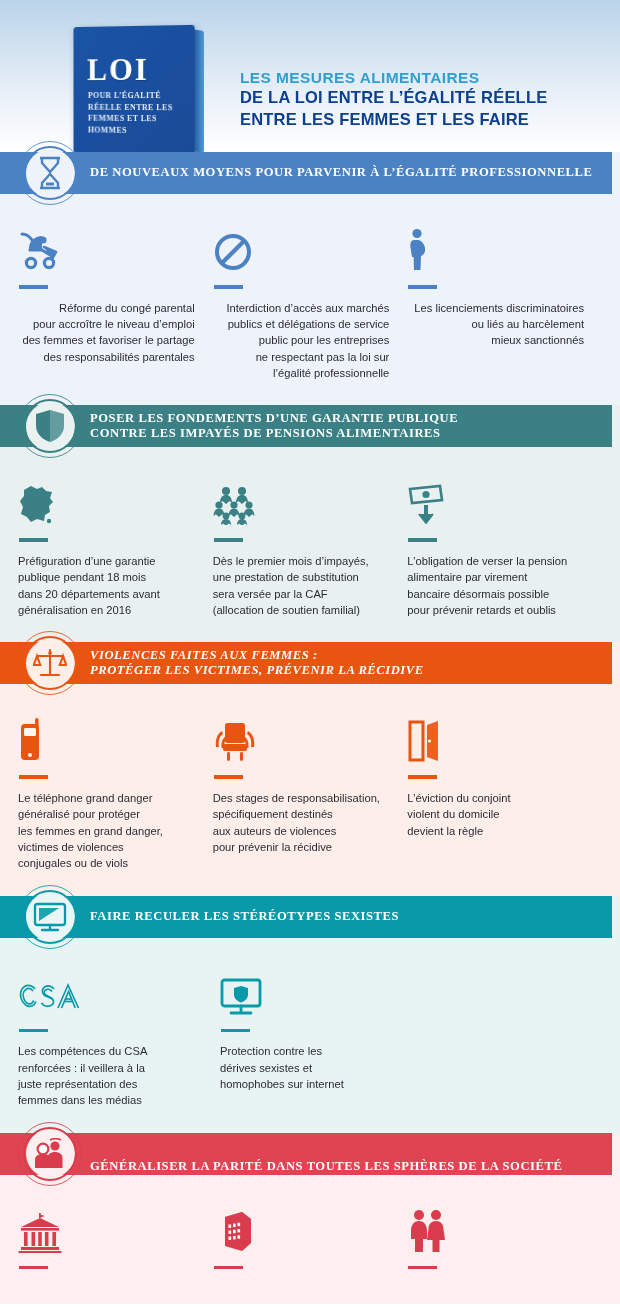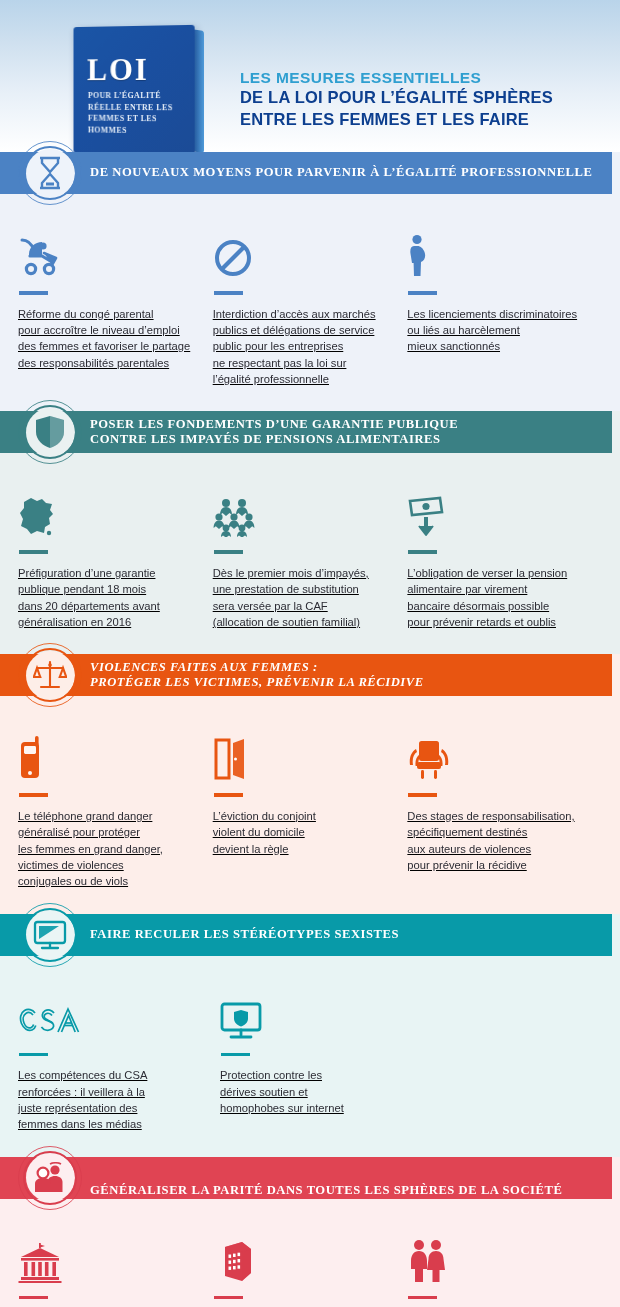--- a/index.html
+++ b/index.html
@@ -142,22 +142,21 @@
   }
   .badge .disc {
     position: absolute;
     inset: 7.5px;
     border-radius: 50%;
   }
   .badge svg { position: relative; z-index: 2; }
 
   .body {
     position: relative;
-    padding: 26px 18px 24px 18px;
-    text-decoration: underline;
+    padding: 20px 18px 24px 18px;
   }
   .cols {
     display: flex;
     gap: 0;
   }
   .col { width: 202px; padding-right: 18px; }
   .col-icon { height: 58px; display: flex; align-items: flex-end; }
   .rule { width: 29px; height: 3.6px; margin: 13px 0 11px 1px; }
   .col-text {
     font-family: "Liberation Sans", sans-serif;
@@ -176,28 +175,28 @@
     <div class="book-wrap">
       <div class="book-spine"></div>
       <div class="book-cover">
         <div class="book-title">LOI</div>
         <div class="book-sub">POUR L’ÉGALITÉ RÉELLE
 ENTRE LES FEMMES
 ET LES HOMMES</div>
       </div>
     </div>
     <div class="head-text">
-      <div class="head-l1">LES MESURES ESSENTIELLES</div>
-      <div class="head-l2">DE LA LOI POUR L’ÉGALITÉ SPHÈRES</div>
+      <div class="head-l1">LES MESURES ALIMENTAIRES</div>
+      <div class="head-l2">DE LA LOI ENTRE L’ÉGALITÉ RÉELLE</div>
       <div class="head-l3">ENTRE LES FEMMES ET LES FAIRE</div>
     </div>
   </div>
 
   <div id="sections-root">
-      <div class="section" style="background: rgb(238, 242, 249);">
+      <div class="section" style="background: rgb(238, 242, 249); text-align: right;">
         <div class="banner" style="background: rgb(75, 130, 196);">
           <div class="badge" style="color: rgb(75, 130, 196);">
             <div class="disc" style="background: rgb(238, 243, 250);"></div>
             <div class="ring-outer"></div>
             <div class="ring-inner"></div>
             <span style="display: flex;">
               <svg width="30" height="34" viewBox="0 0 30 34" fill="none" stroke="currentColor" stroke-width="2.4" stroke-linejoin="round">
                 <path d="M5 2 H25 M5 32 H25"></path>
                 <path d="M7 2 V7 L15 16 L23 7 V2"></path>
                 <path d="M7 32 V27 L15 18 L23 27 V32"></path>
@@ -367,49 +366,49 @@
               </div>
               <div class="rule" style="background: rgb(232, 85, 17);"></div>
               <div class="col-text">Le téléphone grand danger
 généralisé pour protéger
 les femmes en grand danger,
 victimes de violences
 conjugales ou de viols</div>
             </div>
             <div class="col">
               <div class="col-icon" style="color: rgb(232, 85, 17);">
-                <svg width="34" height="42" viewBox="0 0 34 42" fill="none" stroke="currentColor" stroke-width="3">
-                  <rect x="3" y="2" width="13" height="38"></rect>
-                  <path d="M20 5 L31 1 V41 L20 37 Z" fill="currentColor" stroke="none" opacity=".92"></path>
-                  <circle cx="22.5" cy="21" r="1.5" fill="#ffffff" stroke="none"></circle>
-                </svg>
-              </div>
-              <div class="rule" style="background: rgb(232, 85, 17);"></div>
-              <div class="col-text">L’éviction du conjoint
-violent du domicile
-devient la règle</div>
-            </div>
-            <div class="col">
-              <div class="col-icon" style="color: rgb(232, 85, 17);">
                 <svg width="44" height="40" viewBox="0 0 44 40" fill="currentColor">
                   <rect x="12" y="1" width="20" height="20" rx="2.5"></rect>
                   <rect x="10" y="22" width="24" height="7" rx="2"></rect>
                   <path d="M9 9 C4 12 2 18 3 25 L6 25 C5 19 6.5 14 10 12 Z"></path>
                   <path d="M35 9 C40 12 42 18 41 25 L38 25 C39 19 37.5 14 34 12 Z"></path>
                   <path d="M13 14 C9 17 8 21 8.6 26 L11.4 26 C11 22 11.6 18 14 16 Z"></path>
                   <path d="M31 14 C35 17 36 21 35.4 26 L32.6 26 C33 22 32.4 18 30 16 Z"></path>
                   <rect x="14" y="30" width="3" height="9" rx="1.4"></rect>
                   <rect x="27" y="30" width="3" height="9" rx="1.4"></rect>
                 </svg>
               </div>
               <div class="rule" style="background: rgb(232, 85, 17);"></div>
               <div class="col-text">Des stages de responsabilisation,
 spécifiquement destinés
 aux auteurs de violences
 pour prévenir la récidive</div>
+            </div>
+            <div class="col">
+              <div class="col-icon" style="color: rgb(232, 85, 17);">
+                <svg width="34" height="42" viewBox="0 0 34 42" fill="none" stroke="currentColor" stroke-width="3">
+                  <rect x="3" y="2" width="13" height="38"></rect>
+                  <path d="M20 5 L31 1 V41 L20 37 Z" fill="currentColor" stroke="none" opacity=".92"></path>
+                  <circle cx="22.5" cy="21" r="1.5" fill="#ffffff" stroke="none"></circle>
+                </svg>
+              </div>
+              <div class="rule" style="background: rgb(232, 85, 17);"></div>
+              <div class="col-text">L’éviction du conjoint
+violent du domicile
+devient la règle</div>
             </div>
           </div>
         </div>
       </div>
       <div class="section" style="background: rgb(232, 244, 244);">
         <div class="banner" style="background: rgb(8, 154, 168);">
           <div class="badge" style="color: rgb(8, 154, 168);">
             <div class="disc" style="background: rgb(234, 245, 245);"></div>
             <div class="ring-outer"></div>
             <div class="ring-inner"></div>
@@ -447,21 +446,21 @@
             <div class="col">
               <div class="col-icon" style="color: rgb(8, 154, 168);">
                 <svg width="42" height="38" viewBox="0 0 42 38" fill="none" stroke="currentColor" stroke-width="2.8">
                   <rect x="2" y="2" width="38" height="26" rx="2.5"></rect>
                   <path d="M21 8 L28 10 V16.5 C28 20.5 24.8 23.2 21 24.5 C17.2 23.2 14 20.5 14 16.5 V10 Z" fill="currentColor" stroke="none"></path>
                   <path d="M21 28 V33 M11 35 H31" stroke-linecap="round"></path>
                 </svg>
               </div>
               <div class="rule" style="background: rgb(8, 154, 168);"></div>
               <div class="col-text">Protection contre les
-dérives soutien et
+dérives sexistes et
 homophobes sur internet</div>
             </div>
           </div>
         </div>
       </div>
       <div class="section" style="background: rgb(253, 238, 239);">
         <div class="banner" style="background: rgb(224, 68, 83); align-items: flex-end;">
           <div class="badge" style="color: rgb(217, 61, 77);">
             <div class="disc" style="background: rgb(253, 238, 240);"></div>
             <div class="ring-outer"></div>

